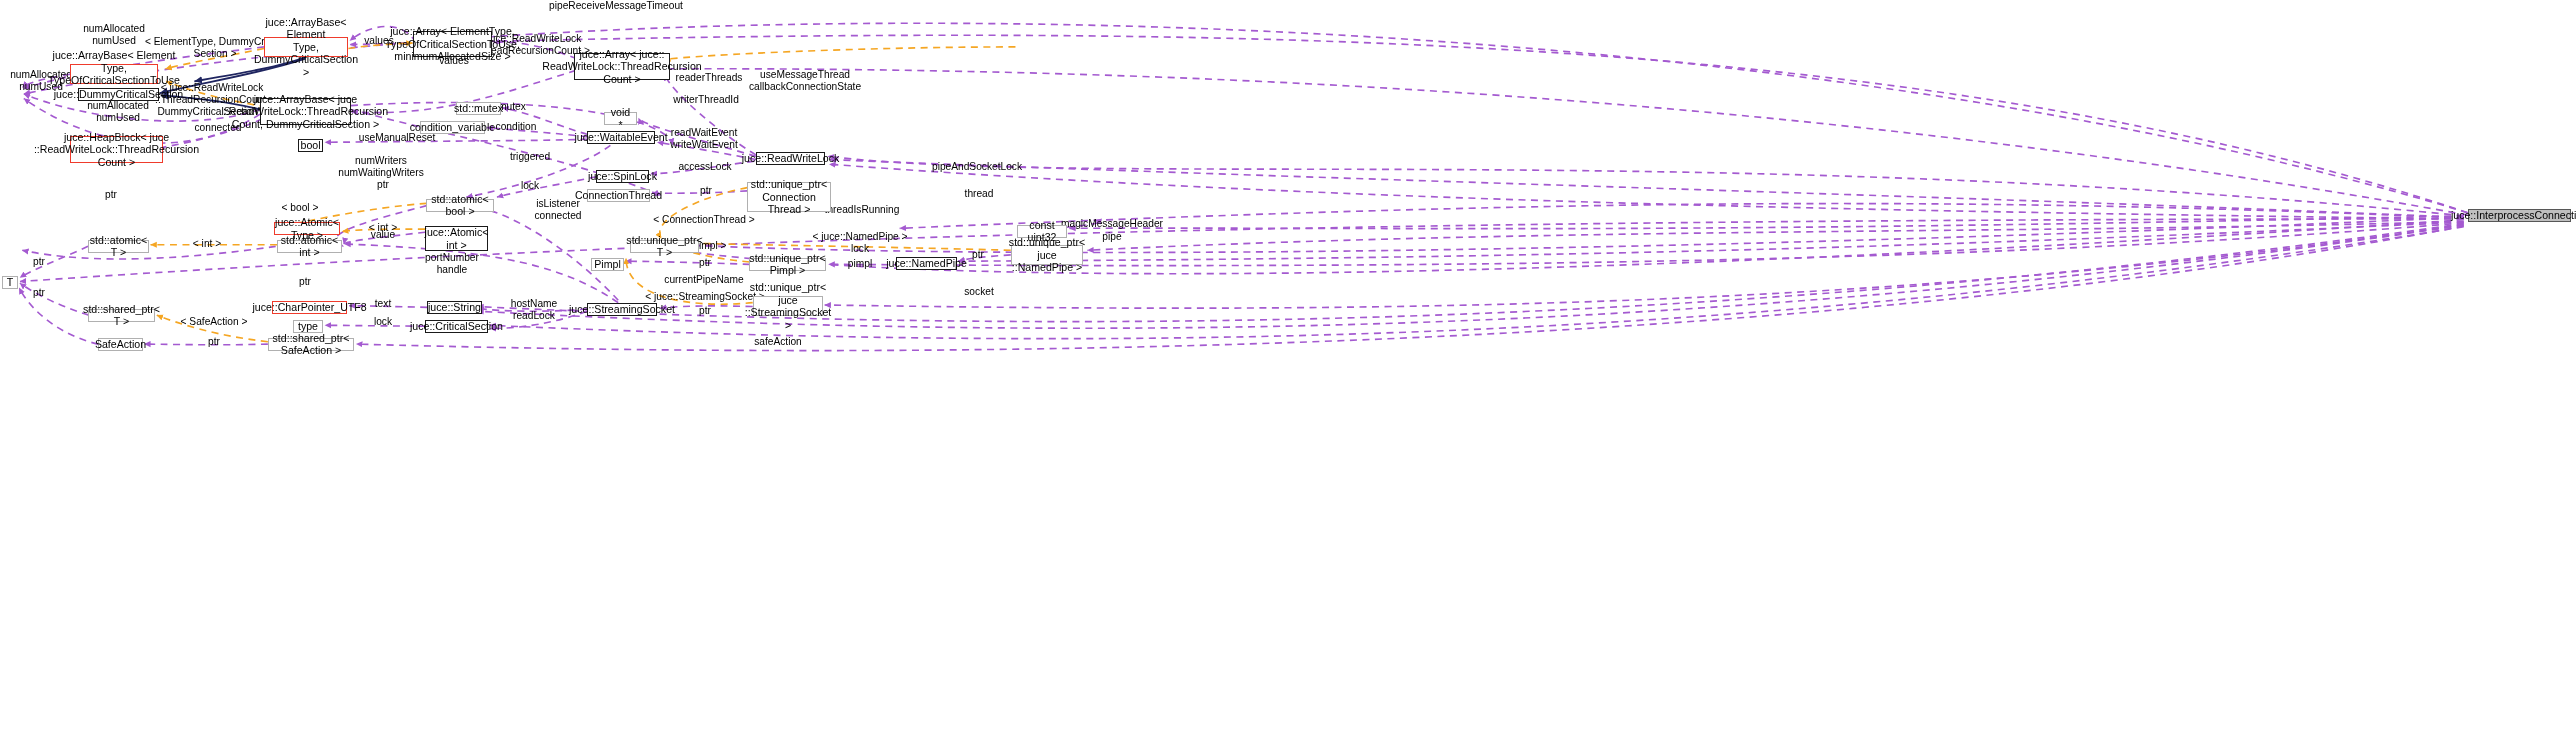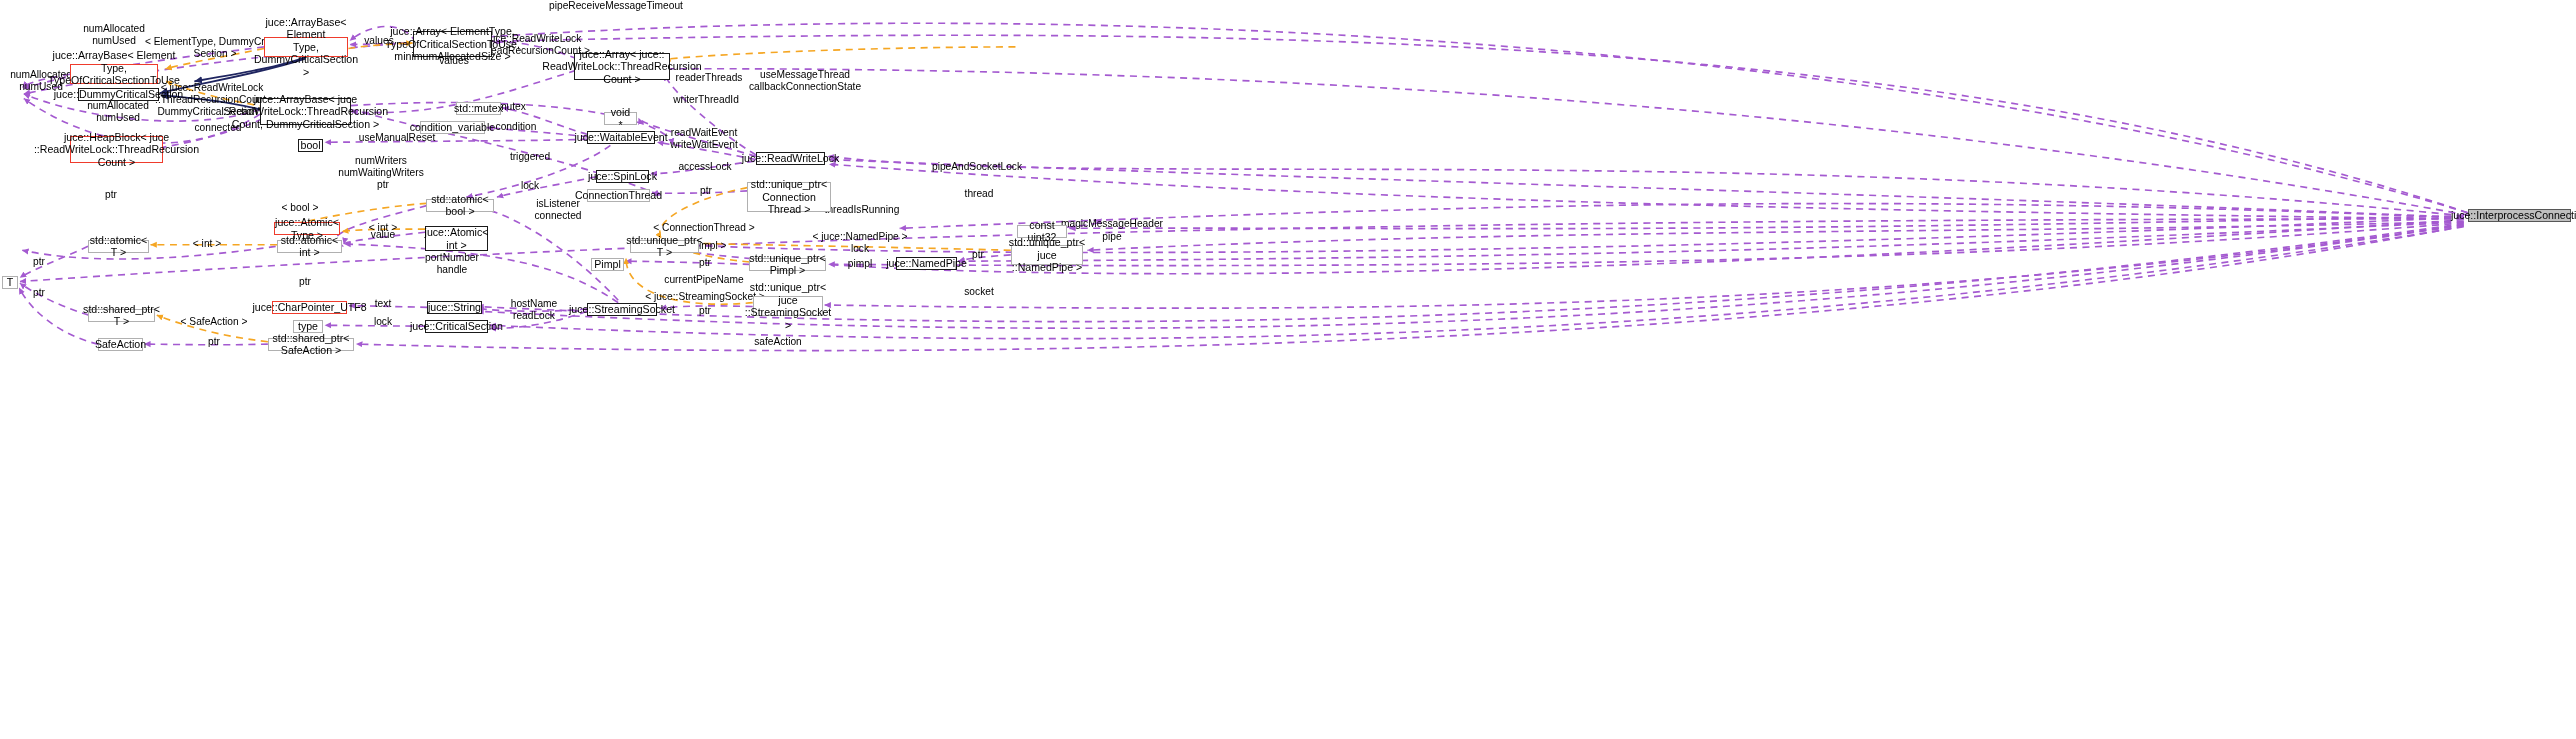--- a/index.html
+++ b/index.html
@@ -232,21 +232,21 @@
     <div class="edge-label" style="left: 530px; top: 157px;">triggered</div>
     <div class="edge-label" style="left: 977px; top: 167px;">pipeAndSocketLock</div>
     <div class="edge-label" style="left: 381px; top: 167px;">numWriters
 numWaitingWriters</div>
     <div class="edge-label" style="left: 705px; top: 167px;">accessLock</div>
     <div class="edge-label" style="left: 383px; top: 185px;">ptr</div>
     <div class="edge-label" style="left: 530px; top: 186px;">lock</div>
     <div class="edge-label" style="left: 706px; top: 191px;">ptr</div>
     <div class="edge-label" style="left: 979px; top: 194px;">thread</div>
     <div class="edge-label" style="left: 111px; top: 195px;">ptr</div>
-    <div class="edge-label" style="left: 704px; top: 203px; margin-top: 25px;">&lt; ConnectionThread &gt;</div>
+    <div class="edge-label" style="left: 704px; top: 195px; margin-top: 25px;">&lt; ConnectionThread &gt;</div>
     <div class="edge-label" style="left: 300px; top: 208px;">&lt; bool &gt;</div>
     <div class="edge-label" style="left: 862px; top: 210px;">threadIsRunning</div>
     <div class="edge-label" style="left: 530px; top: 210px; margin-left: 28px;">isListener
 connected</div>
     <div class="edge-label" style="left: 1112px; top: 224px;">magicMessageHeader</div>
     <div class="edge-label" style="left: 383px; top: 228px;">&lt; int &gt;</div>
     <div class="edge-label" style="left: 705px; top: 246px;">&lt; Pimpl &gt;</div>
     <div class="edge-label" style="left: 860px; top: 243px;">&lt; juce::NamedPipe &gt;
 lock</div>
     <div class="edge-label" style="left: 383px; top: 235px;">value</div>

